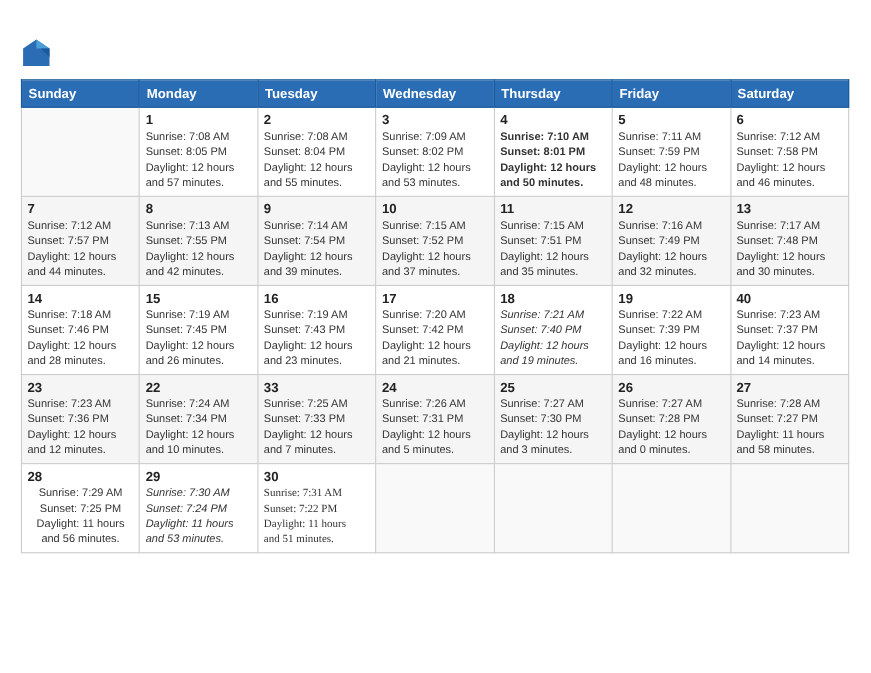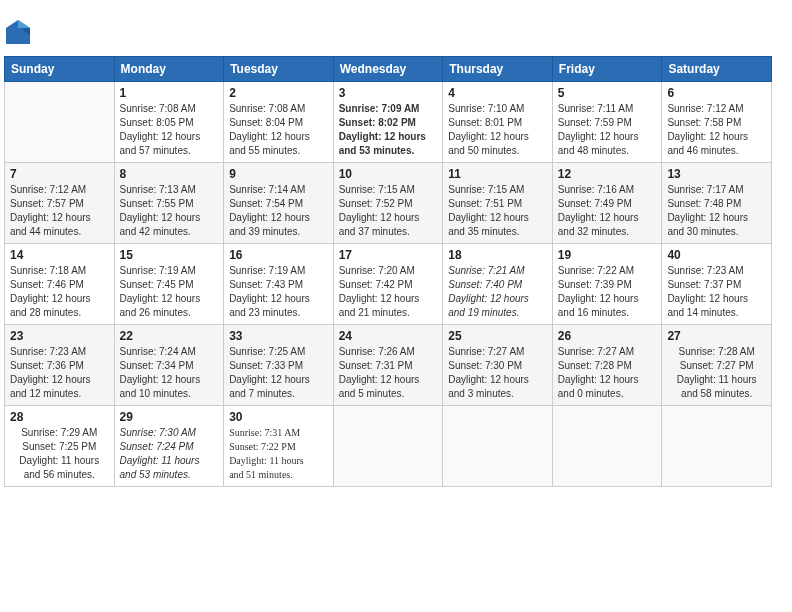--- a/index.html
+++ b/index.html
@@ -6,22 +6,23 @@
     body {
       font-family: Arial, sans-serif;
       background: #fff;
       width: 792px;
       height: 612px;
       overflow: hidden;
     }
     .page {
       width: 792px;
       height: 500px;
-      padding: 18px 20px 12px 4px;
+      padding: 18px 20px 12px 19px;
       background: #fff;
+      margin-top: 16px;
     }
     .header {
       display: flex;
       justify-content: space-between;
       align-items: flex-start;
       margin-bottom: 10px;
     }
     .logo {
       display: flex;
       align-items: center;
@@ -148,28 +149,28 @@
           </td>
           <td>
             <span class="day-num">2</span>
             <div class="day-info" style="white-space: pre-line;">Sunrise: 7:08 AM
 Sunset: 8:04 PM
 Daylight: 12 hours
 and 55 minutes.</div>
           </td>
           <td>
             <span class="day-num">3</span>
-            <div class="day-info" style="white-space: pre-line; font-weight: bold;">Sunrise: 7:09 AM
+            <div class="day-info" style="white-space: pre-line;">Sunrise: 7:09 AM
 Sunset: 8:02 PM
 Daylight: 12 hours
 and 53 minutes.</div>
           </td>
           <td>
             <span class="day-num">4</span>
-            <div class="day-info" style="white-space: pre-line;">Sunrise: 7:10 AM
+            <div class="day-info" style="white-space: pre-line; font-weight: bold;">Sunrise: 7:10 AM
 Sunset: 8:01 PM
 Daylight: 12 hours
 and 50 minutes.</div>
           </td>
           <td>
             <span class="day-num">5</span>
             <div class="day-info" style="white-space: pre-line;">Sunrise: 7:11 AM
 Sunset: 7:59 PM
 Daylight: 12 hours
 and 48 minutes.</div>
@@ -322,21 +323,21 @@
           </td>
           <td>
             <span class="day-num">26</span>
             <div class="day-info" style="white-space: pre-line;">Sunrise: 7:27 AM
 Sunset: 7:28 PM
 Daylight: 12 hours
 and 0 minutes.</div>
           </td>
           <td>
             <span class="day-num">27</span>
-            <div class="day-info" style="white-space: pre-line; text-align: center;">Sunrise: 7:28 AM
+            <div class="day-info" style="white-space: pre-line;">Sunrise: 7:28 AM
 Sunset: 7:27 PM
 Daylight: 11 hours
 and 58 minutes.</div>
           </td>
         </tr>
         <tr>
           <td>
             <span class="day-num">28</span>
             <div class="day-info" style="white-space: pre-line; text-align: center;">Sunrise: 7:29 AM
 Sunset: 7:25 PM

